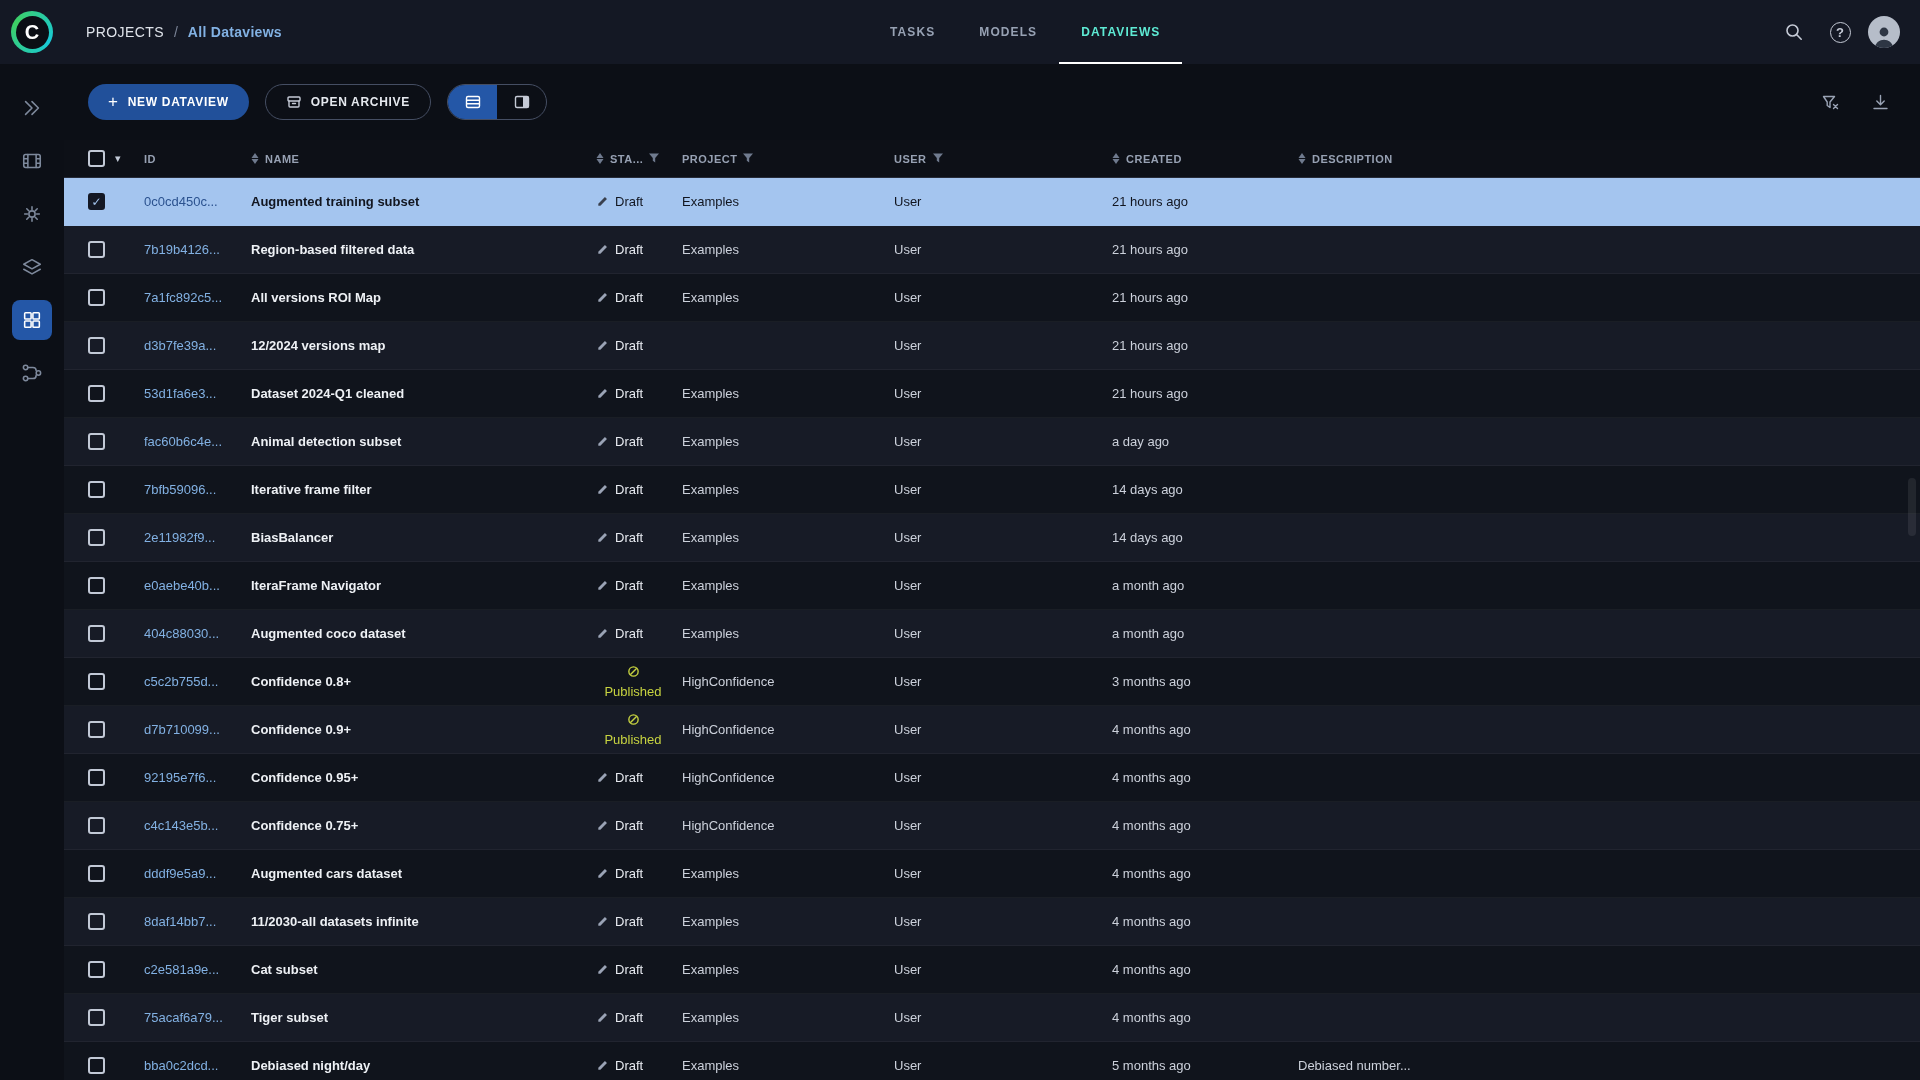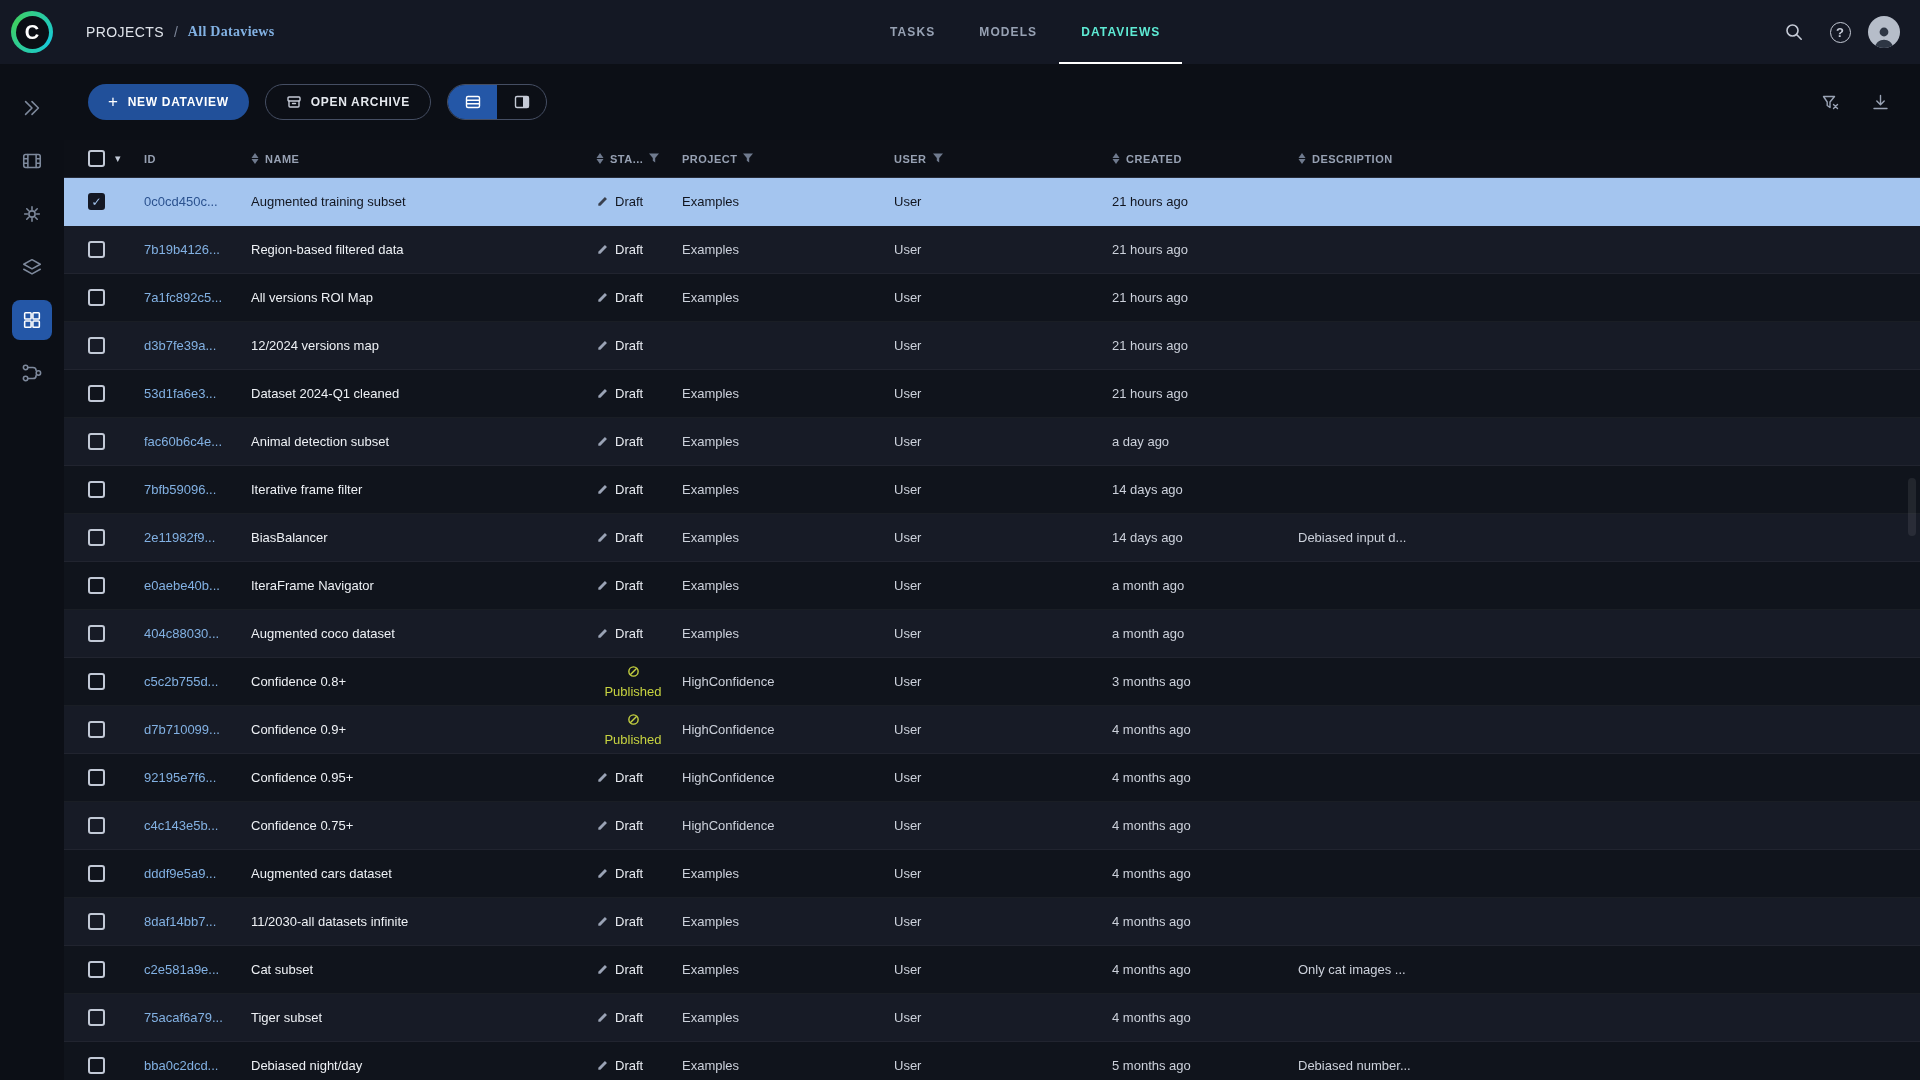--- a/index.html
+++ b/index.html
@@ -40,21 +40,21 @@
     display:flex;align-items:center;justify-content:center;
   }
   .logo-inner{
     width:33px;height:33px;border-radius:50%;background:#0b0e15;
     display:flex;align-items:center;justify-content:center;
     color:#fff;font-weight:bold;font-size:20px;
   }
   .breadcrumb{display:flex;align-items:center;gap:10px;margin-left:22px;font-size:14px;}
   .bc-root{color:#dfe3ea;letter-spacing:.4px;cursor:pointer;}
   .bc-sep{color:#7c8598;}
-  .bc-current{color:var(--link);font-weight:600;letter-spacing:.3px;font-family:Liberation Serif, serif;}
+  .bc-current{color:var(--link);font-weight:600;letter-spacing:.3px;}
   .tabs{position:absolute;left:868px;top:0;height:64px;display:flex;}
   .tab{
     position:relative;height:64px;line-height:64px;padding:0 22px;
     font-size:12px;font-weight:700;letter-spacing:1.1px;color:var(--muted);cursor:pointer;
   }
   .tab.active{color:#5eead4;}
   .tab.active::after{content:"";position:absolute;left:0;right:0;bottom:0;height:2px;background:#fff;}
   .header-actions{margin-left:auto;display:flex;align-items:center;gap:10px;padding-right:20px;}
   .icon-btn{
     width:36px;height:36px;border-radius:50%;display:flex;align-items:center;justify-content:center;
@@ -132,21 +132,21 @@
   .caret{color:#c2c9d6;font-size:11px;cursor:pointer;margin-left:4px;}
 
   .trow{height:48px;border-bottom:1px solid rgba(255,255,255,.045);cursor:default;}
   .trow.even{background:var(--row-even);}
   .trow.odd{background:var(--row-odd);}
   .cell{
     font-size:13px;white-space:nowrap;overflow:hidden;text-overflow:ellipsis;
     padding-right:12px;color:var(--text);
   }
   .c-id{color:var(--link);cursor:pointer;}
-  .c-name{color:var(--text-bright);font-weight:400;}
+  .c-name{color:var(--text-bright);font-weight:700;}
   .c-status{display:flex;align-items:center;gap:6px;color:#e8ebf1;}
   .st-icon{display:inline-flex;flex:none;}
   .draft-icon{color:#9aa3b5;}
   .pub-icon{display:none;color:var(--pub);}
   .c-status.published{color:var(--pub);flex-direction:column;}
   .c-status.published .pub-icon{display:inline-flex;}
 
   .checkbox{
     width:17px;height:17px;border:2px solid #c2c9d6;border-radius:3px;
     display:inline-flex;align-items:center;justify-content:center;cursor:pointer;flex:none;
@@ -550,21 +550,20 @@
         <svg width="13" height="13" viewBox="0 0 14 14">
               <path d="M2.5 11.5V9.3L9.6 2.2l2.2 2.2-7.1 7.1z" fill="currentColor"></path>
             </svg>
       </span>
 
       <span class="status-label">Draft</span>
     </div>
     <div class="cell c-project">Examples</div>
     <div class="cell c-user">User</div>
     <div class="cell c-created">14 days ago</div>
-    <div class="cell c-desc">Debiased input d...</div>
   </div>
       <div class="tgrid trow even">
     <div class="cell c-check">
       <span class="checkbox"></span>
     </div>
     <div class="cell c-id">e0aebe40b...</div>
     <div class="cell c-name">IteraFrame Navigator</div>
     <div class="cell c-status draft">
       <span class="st-icon draft-icon">
         <svg width="13" height="13" viewBox="0 0 14 14">
@@ -732,21 +731,20 @@
         <svg width="13" height="13" viewBox="0 0 14 14">
               <path d="M2.5 11.5V9.3L9.6 2.2l2.2 2.2-7.1 7.1z" fill="currentColor"></path>
             </svg>
       </span>
 
       <span class="status-label">Draft</span>
     </div>
     <div class="cell c-project">Examples</div>
     <div class="cell c-user">User</div>
     <div class="cell c-created">4 months ago</div>
-    <div class="cell c-desc">Only cat images ...</div>
   </div>
       <div class="tgrid trow odd">
     <div class="cell c-check">
       <span class="checkbox"></span>
     </div>
     <div class="cell c-id">75acaf6a79...</div>
     <div class="cell c-name">Tiger subset</div>
     <div class="cell c-status draft">
       <span class="st-icon draft-icon">
         <svg width="13" height="13" viewBox="0 0 14 14">

